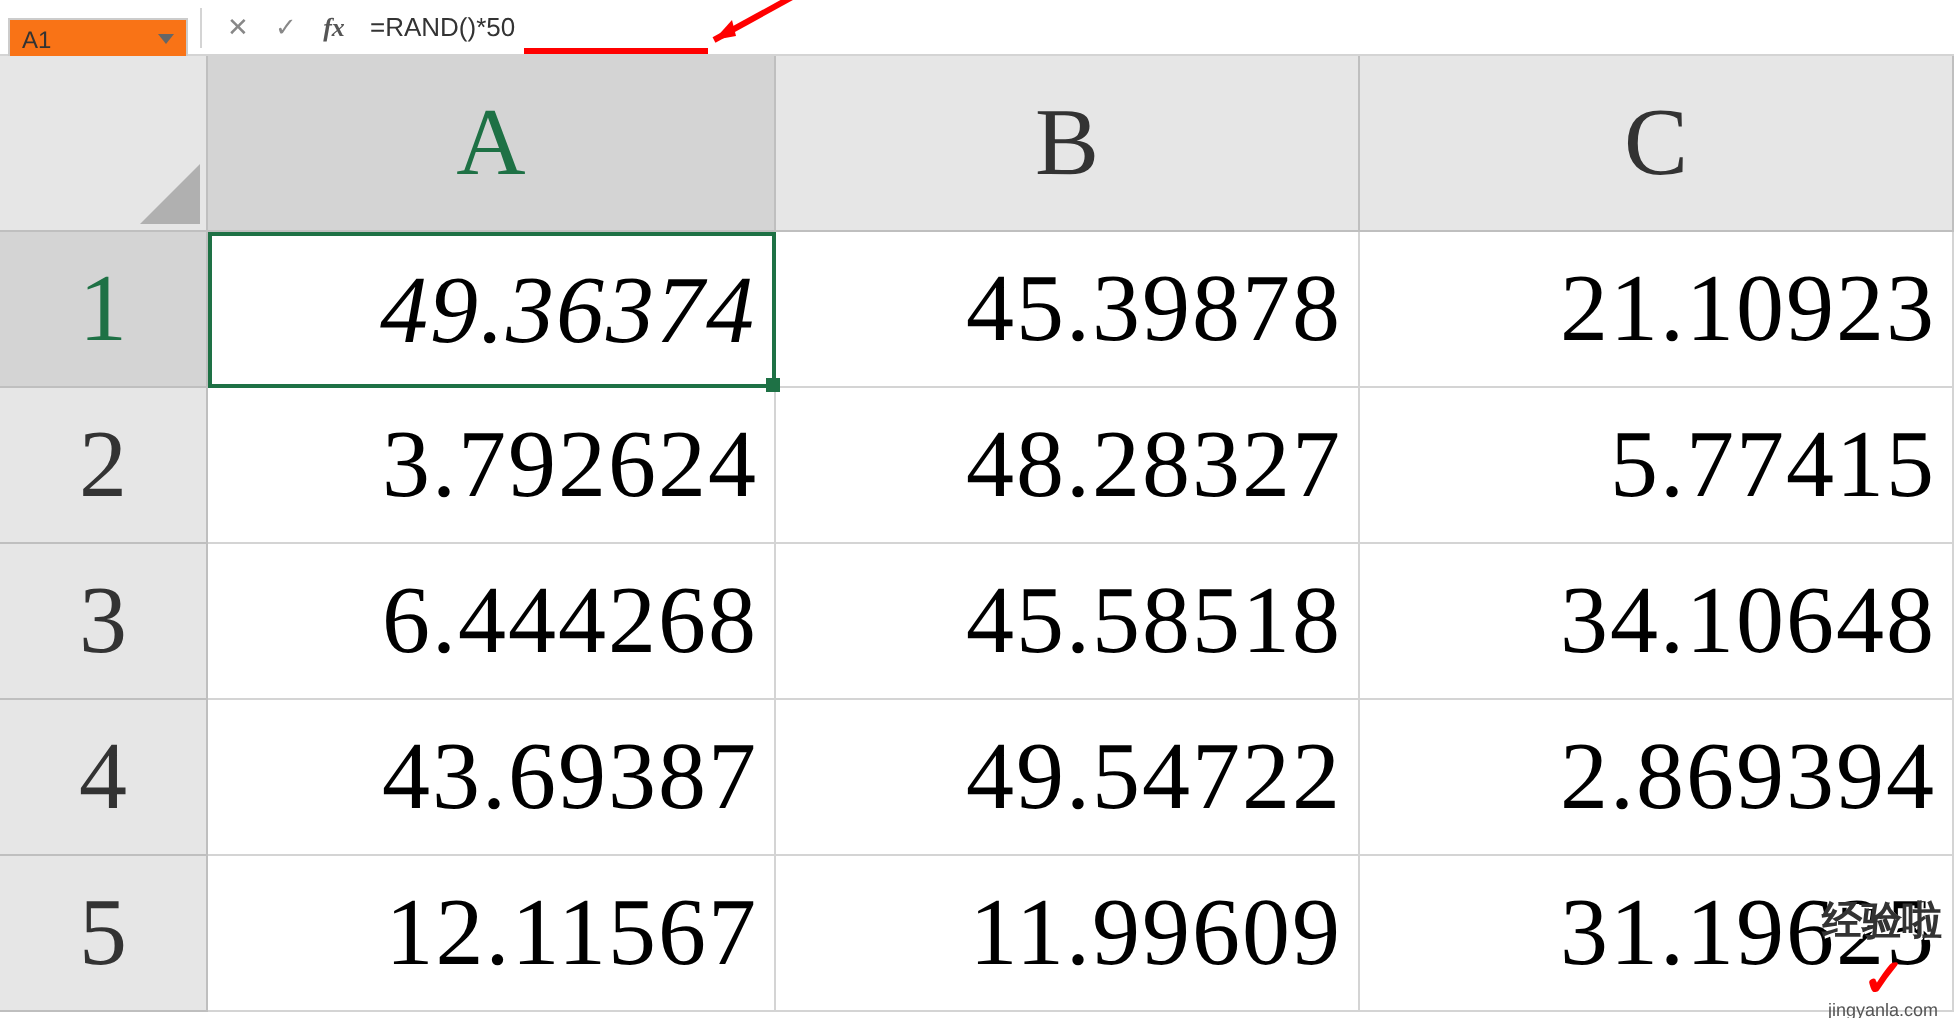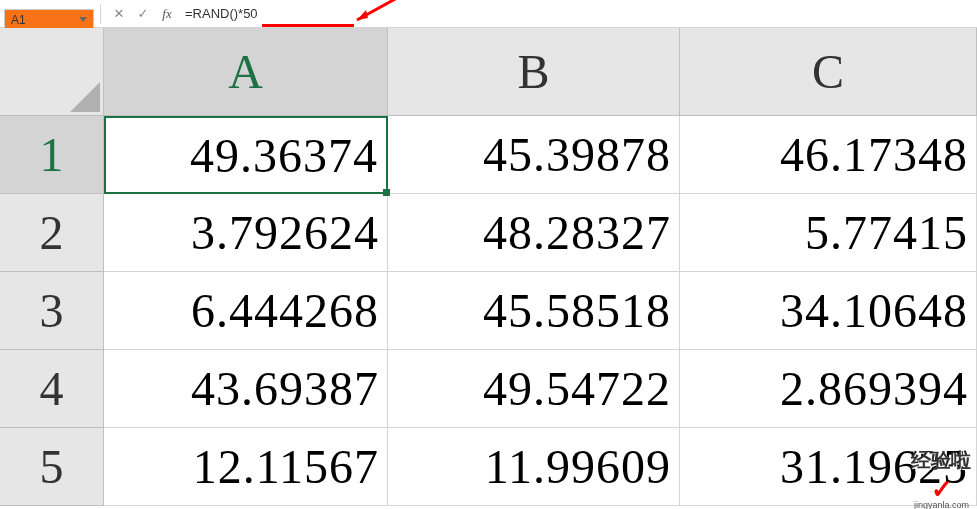--- a/index.html
+++ b/index.html
@@ -58,20 +58,21 @@
       justify-content: center;
       color: #888;
       font-size: 13px;
       cursor: pointer;
     }
     .fb-button.fx {
       font-style: italic;
       font-family: 'Times New Roman', serif;
       color: #555;
       font-size: 13px;
+      font-weight: bold;
     }
     .formula-input {
       flex: 1;
       height: 22px;
       border: none;
       outline: none;
       font-size: 13px;
       color: #333;
       padding: 0 6px;
     }
@@ -154,20 +155,21 @@
       justify-content: flex-end;
       font-family: 'SimSun', 'Times New Roman', serif;
       font-size: 48px;
       color: #000;
       padding: 0 8px;
       letter-spacing: 1px;
     }
     .cell.selected {
       border: 2px solid #1e7145;
       position: relative;
+      font-style: italic;
     }
     .cell.selected::after {
       content: '';
       position: absolute;
       bottom: -4px;
       right: -4px;
       width: 7px;
       height: 7px;
       background: #1e7145;
     }
@@ -243,21 +245,21 @@
   <div class="row-header selected">
       <span>1</span>
     </div>
   <div class="cell selected">
       <span>49.36374</span>
     </div>
   <div class="cell">
       <span>45.39878</span>
     </div>
   <div class="cell">
-      <span>46.17348</span>
+      <span>21.10923</span>
     </div>
 
   <div class="row-header">
       <span>2</span>
     </div>
   <div class="cell">
       <span>3.792624</span>
     </div>
   <div class="cell">
       <span>48.28327</span>

